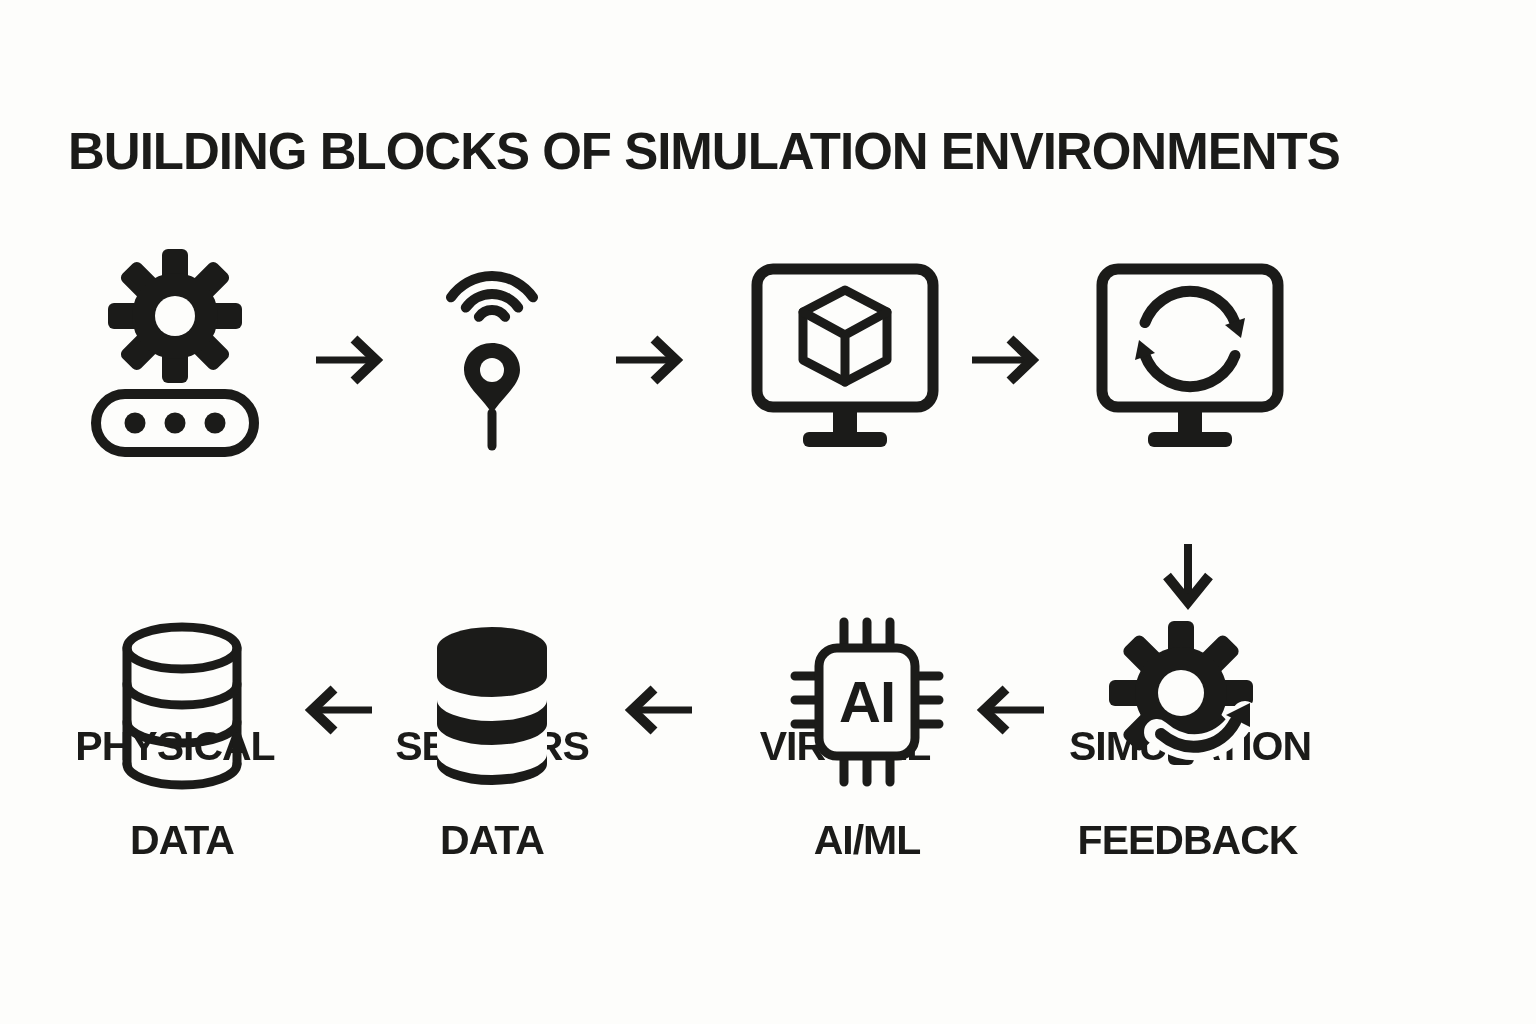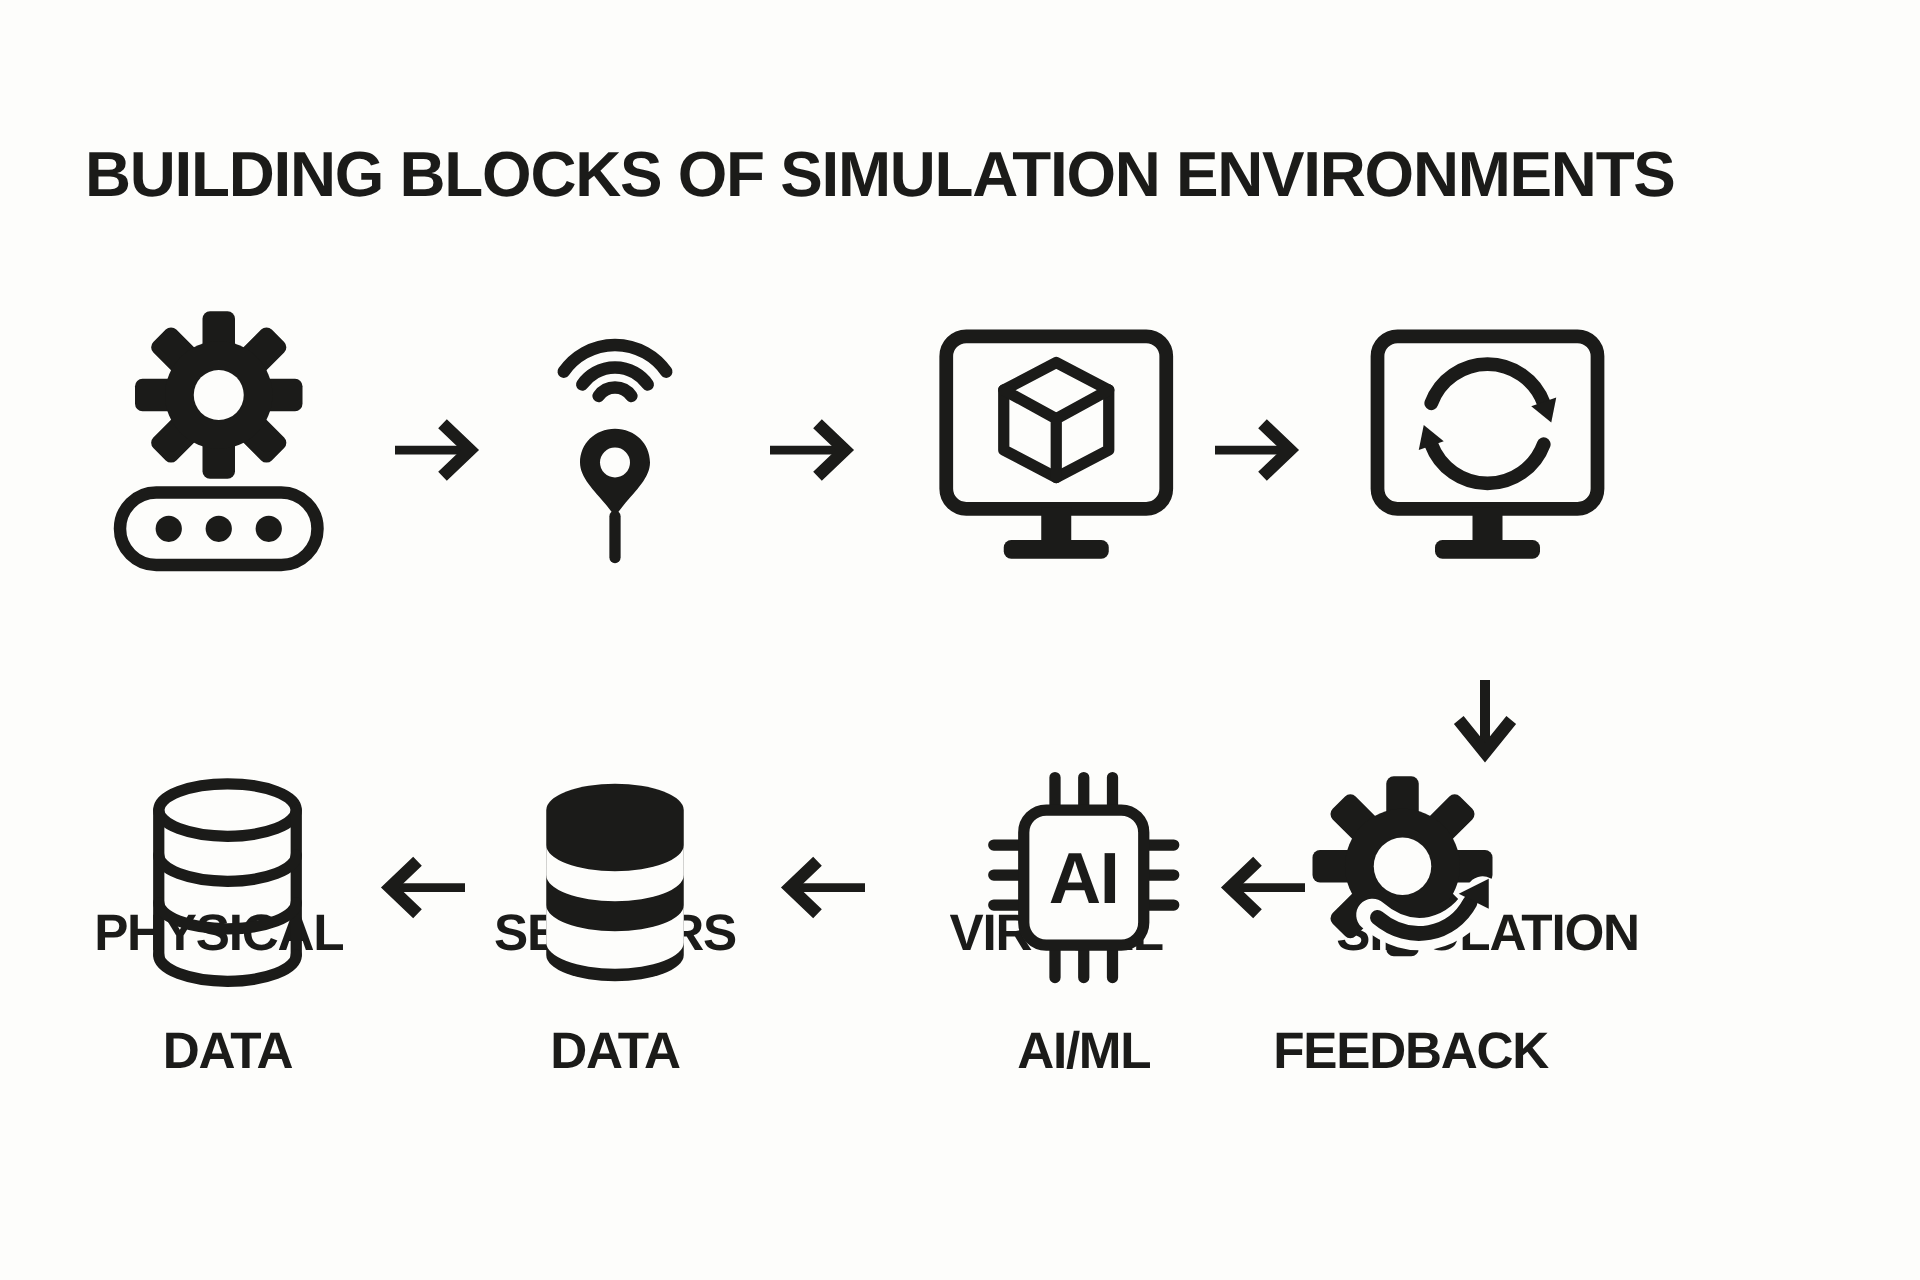--- a/index.html
+++ b/index.html
@@ -6,21 +6,21 @@
   * { box-sizing:border-box; margin:0; padding:0; }
   html,body { width:1536px; height:1024px; }
   body {
     position:relative;
     background:var(--bg);
     font-family:"Liberation Sans","DejaVu Sans",sans-serif;
     color:var(--ink);
     overflow:hidden;
   }
   .title {
-    position:absolute; left:68px; top:110px;
+    position:absolute; left:68px; top:122px;
     font-size:51px; font-weight:700; letter-spacing:-1px;
     white-space:nowrap; color:var(--ink);
   }
   .node { position:absolute; }
   .node > svg { position:absolute; left:50%; transform:translateX(-50%); }
   .node > .label {
     position:absolute; left:50%; transform:translateX(-50%);
     font-size:41px; font-weight:700; letter-spacing:-1px;
     white-space:nowrap; color:var(--ink); line-height:1;
   }
@@ -166,21 +166,21 @@
     <text x="80" y="110" text-anchor="middle" class="chip-text">AI</text>
   </svg>
   <div class="label">AI/ML</div>
 </div>
 
 <svg class="arrow" style="left:972px; top:680px;" width="76" height="60" viewBox="0 0 76 60">
   <path d="M72 30 H18" class="flat" stroke-width="7"></path>
   <path d="M34 9 L12 30 L34 51" class="flat" stroke-width="10"></path>
 </svg>
 
-<div class="node row2" style="left:1046px; top:608px; width:165px; height:300px;">
+<div class="node row2" style="left:1105px; top:608px; width:165px; height:300px;">
   <svg width="170" height="170" viewBox="0 0 170 170" style="top:0px;">
     <g transform="translate(78,85)">
       <g class="ink">
         <rect x="-13" y="-72" width="26" height="36" rx="6"></rect>
         <rect x="-13" y="-72" width="26" height="36" rx="6" transform="rotate(45)"></rect>
         <rect x="-13" y="-72" width="26" height="36" rx="6" transform="rotate(90)"></rect>
         <rect x="-13" y="-72" width="26" height="36" rx="6" transform="rotate(135)"></rect>
         <rect x="-13" y="-72" width="26" height="36" rx="6" transform="rotate(180)"></rect>
         <rect x="-13" y="-72" width="26" height="36" rx="6" transform="rotate(225)"></rect>
         <rect x="-13" y="-72" width="26" height="36" rx="6" transform="rotate(270)"></rect>

